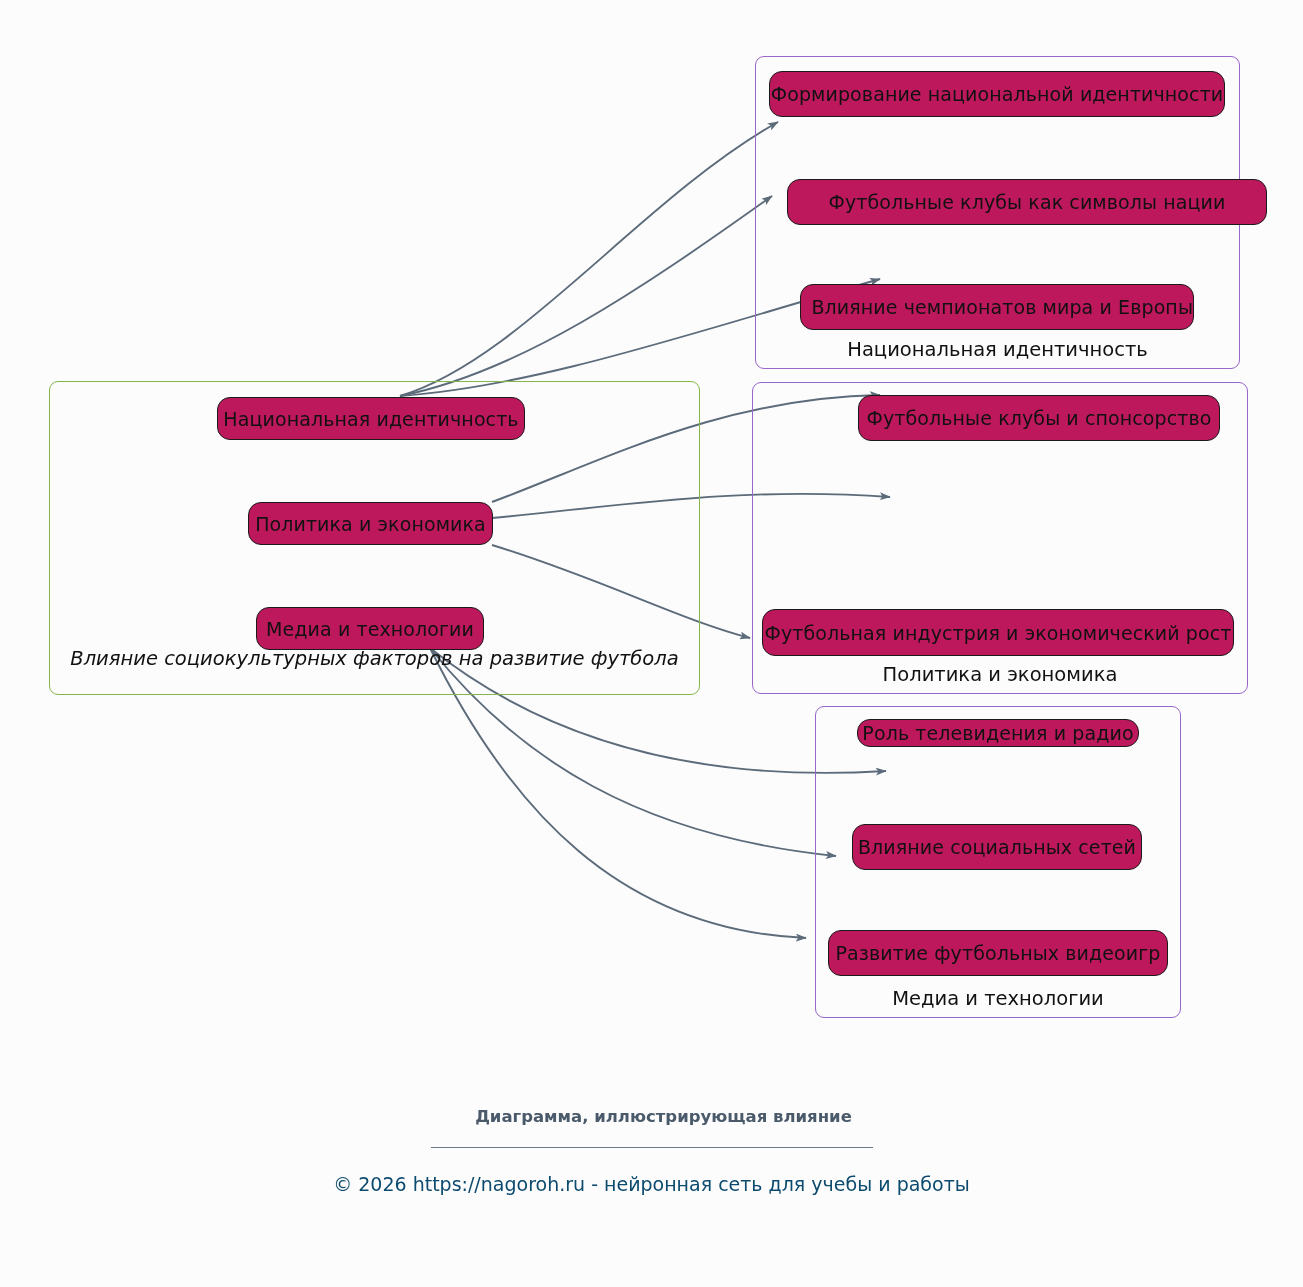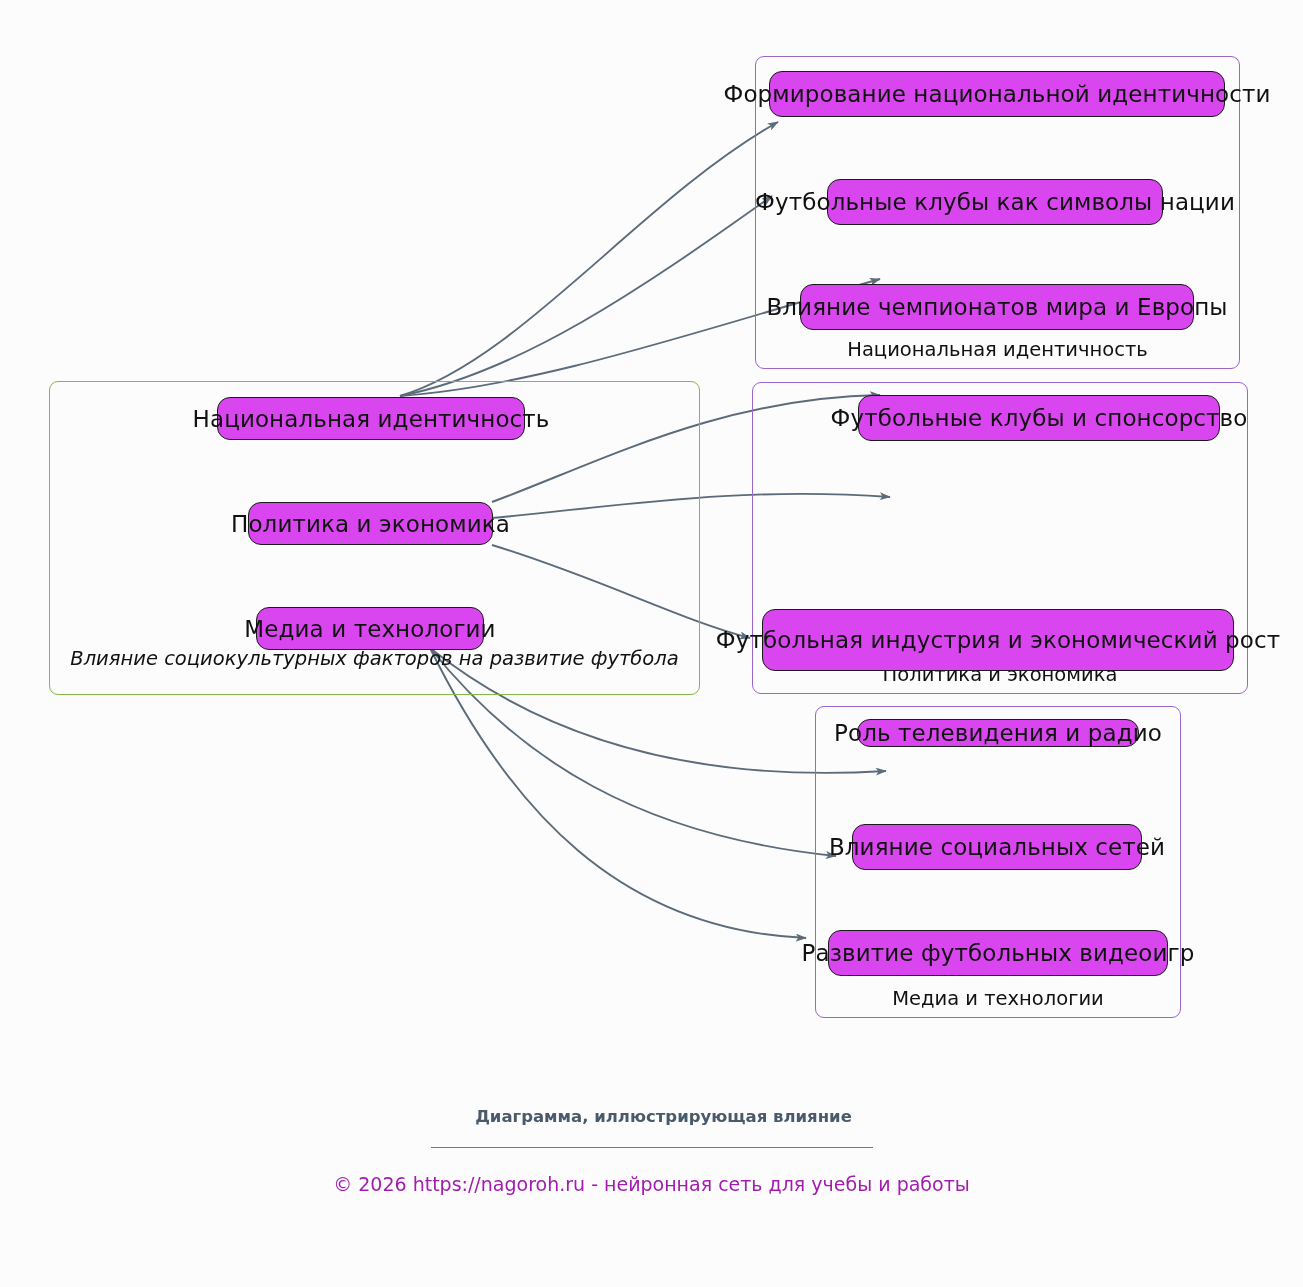--- a/index.html
+++ b/index.html
@@ -40,25 +40,25 @@
     font-family: "DejaVu Sans", sans-serif;
     white-space: nowrap;
   }
 
   
   .node {
     position: absolute;
     box-sizing: border-box;
     border: 1.6px solid #1a1a1a;
     border-radius: 13px;
-    background: #d946ef;
+    background: #be185d;
     display: flex;
     align-items: center;
     justify-content: center;
-    font-size: 23px;
+    font-size: 19px;
     color: #111111;
     white-space: nowrap;
     font-family: "DejaVu Sans", sans-serif;
     letter-spacing: 0.1px;
   }
 
   
   #edges {
     position: absolute;
     left: 0;
@@ -93,21 +93,21 @@
   .footer-rule {
     width: 442px;
     height: 0;
     border-top: 1.4px solid #6b7a8c;
     margin: 19px auto 0 auto;
   }
   .footer-copy {
     margin: 25px 0 0 0;
     font-family: "DejaVu Sans", sans-serif;
     font-size: 19px;
-    color: #a21caf;
+    color: #0c4a6e;
   }
 </style>
 </head>
 <body>
 
 <div id="canvas">
 
   <svg id="edges" viewBox="0 0 1303 1287">
     <defs>
       <marker id="ah" markerWidth="11" markerHeight="8" refX="10.2" refY="4" orient="auto" markerUnits="userSpaceOnUse">
@@ -129,38 +129,38 @@
   </svg>
 
   <div class="cluster" style="left:755px; top:56px; width:485px; height:313px;">
     <div class="cluster-label" style="bottom:7px;">Национальная идентичность</div>
   </div>
 
   <div class="node" style="left:769px; top:71px; width:456px; height:46px;">
     <span>Формирование национальной идентичности</span>
   </div>
 
-  <div class="node" style="left:827px; top:179px; width:336px; height:46px;">
+  <div class="node" style="left:787px; top:179px; width:480px; height:46px;">
     <span>Футбольные клубы как символы нации</span>
   </div>
 
-  <div class="node" style="left:800px; top:284px; width:394px; height:46px;">
+  <div class="node" style="left:800px; top:284px; width:394px; height:46px;justify-content:flex-end;">
     <span>Влияние чемпионатов мира и Европы</span>
   </div>
 
   <div class="cluster" style="left:752px; top:382px; width:496px; height:312px;">
     <div class="cluster-label" style="bottom:7px;">Политика и экономика</div>
   </div>
 
   <div class="node" style="left:815px; top:395px; width:362px; height:46px;margin-left:43px;">
     <span>Футбольные клубы и спонсорство</span>
   </div>
 
 
-  <div class="node" style="left:762px; top:609px; width:472px; height:62px;">
+  <div class="node" style="left:762px; top:609px; width:472px; height:47px;">
     <span>Футбольная индустрия и экономический рост</span>
   </div>
 
   <div class="cluster" style="left:815px; top:706px; width:366px; height:312px;">
     <div class="cluster-label" style="bottom:7px;">Медиа и технологии</div>
   </div>
 
   <div class="node" style="left:857px; top:719px; width:282px; height:28px;">
     <span>Роль телевидения и радио</span>
   </div>

